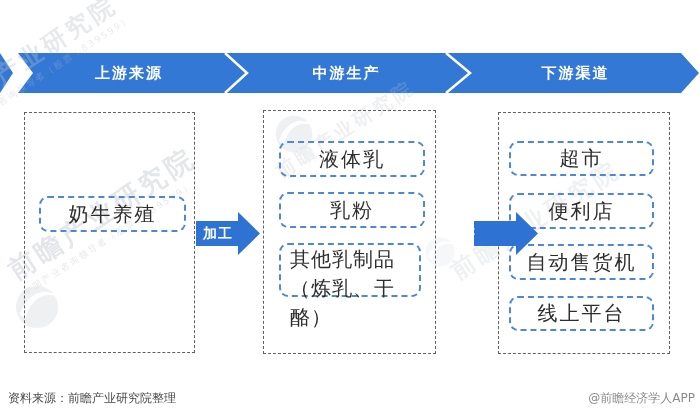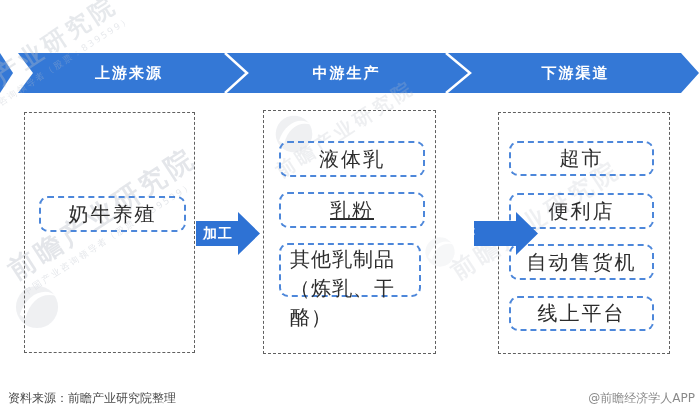--- a/index.html
+++ b/index.html
@@ -23,21 +23,21 @@
   #panel-upstream{left:24px;top:112px;width:169px;height:239px;}
   #panel-midstream{left:263px;top:110px;width:171px;height:242px;}
   #panel-downstream{left:498px;top:112px;width:170px;height:240px;}
 
   
   .box{position:absolute;border:2px dashed #4d87da;border-radius:9px;background:transparent;
        display:flex;align-items:center;justify-content:center;
        font-size:20px;color:#2d2d2d;z-index:5;letter-spacing:2px;}
   #box-dairy-farming{left:39px;top:196px;width:143px;height:32px;}
   #box-liquid-milk{left:279px;top:141px;width:142px;height:32px;}
-  #box-milk-powder{left:279px;top:192px;width:142px;height:32px;text-decoration:underline;}
+  #box-milk-powder{left:279px;top:192px;width:142px;height:32px;}
   #box-other-dairy{left:279px;top:243px;width:142px;height:54px;
         flex-direction:column;align-items:flex-start;justify-content:space-between;
         padding-left:9px;box-sizing:border-box;line-height:1.45;letter-spacing:1px;}
   #box-supermarket{left:509px;top:141px;width:141px;height:31px;}
   #box-convenience{left:509px;top:193px;width:141px;height:32px;}
   #box-vending{left:509px;top:244px;width:141px;height:32px;}
   #box-online{left:509px;top:296px;width:141px;height:31px;}
 
   
   .flow-arrow{position:absolute;width:64px;height:43px;z-index:5;}

